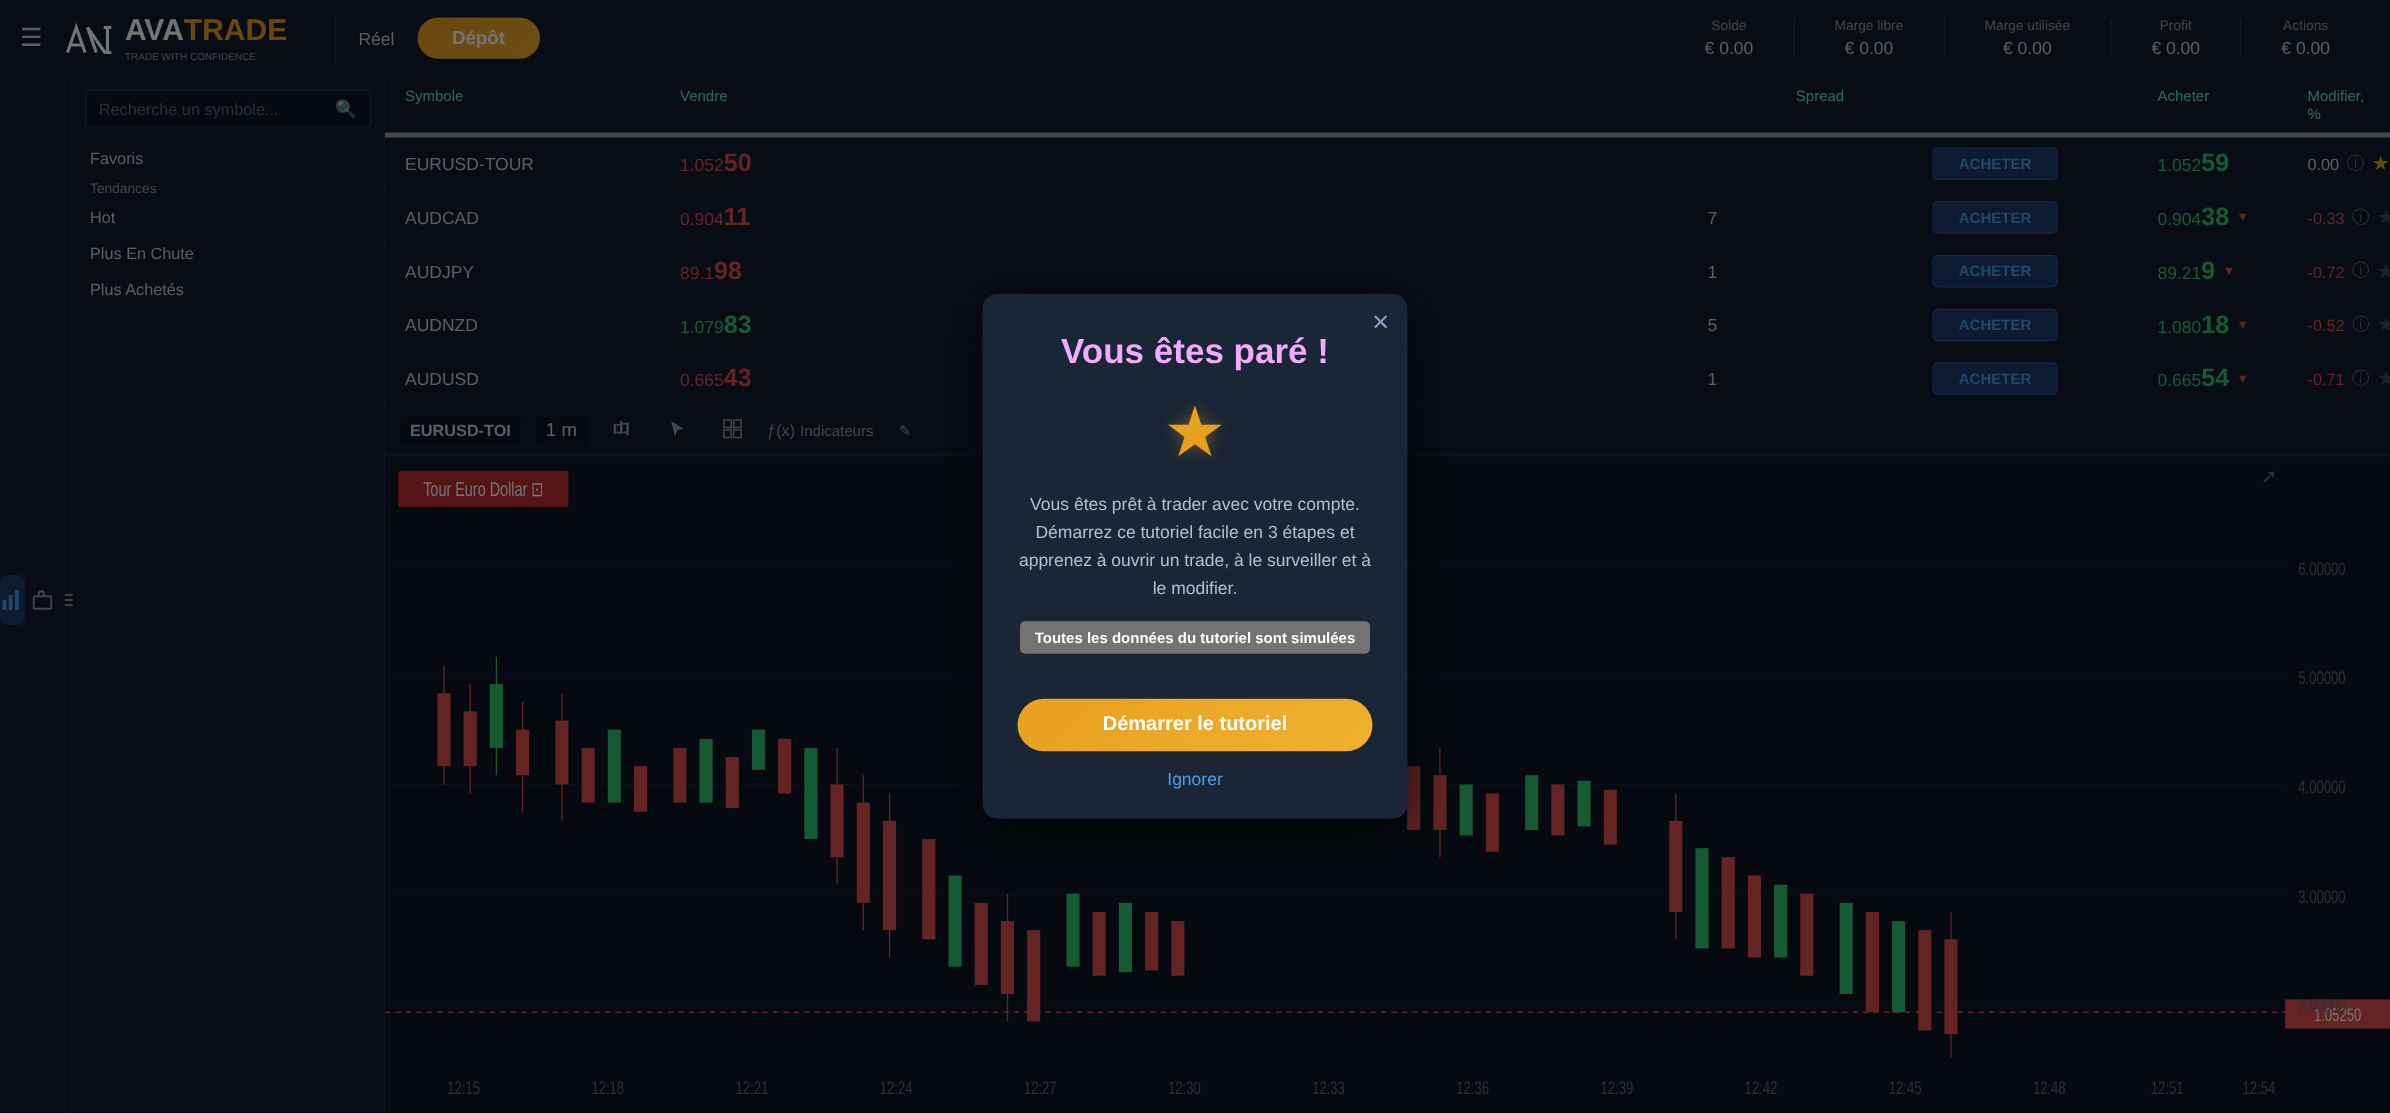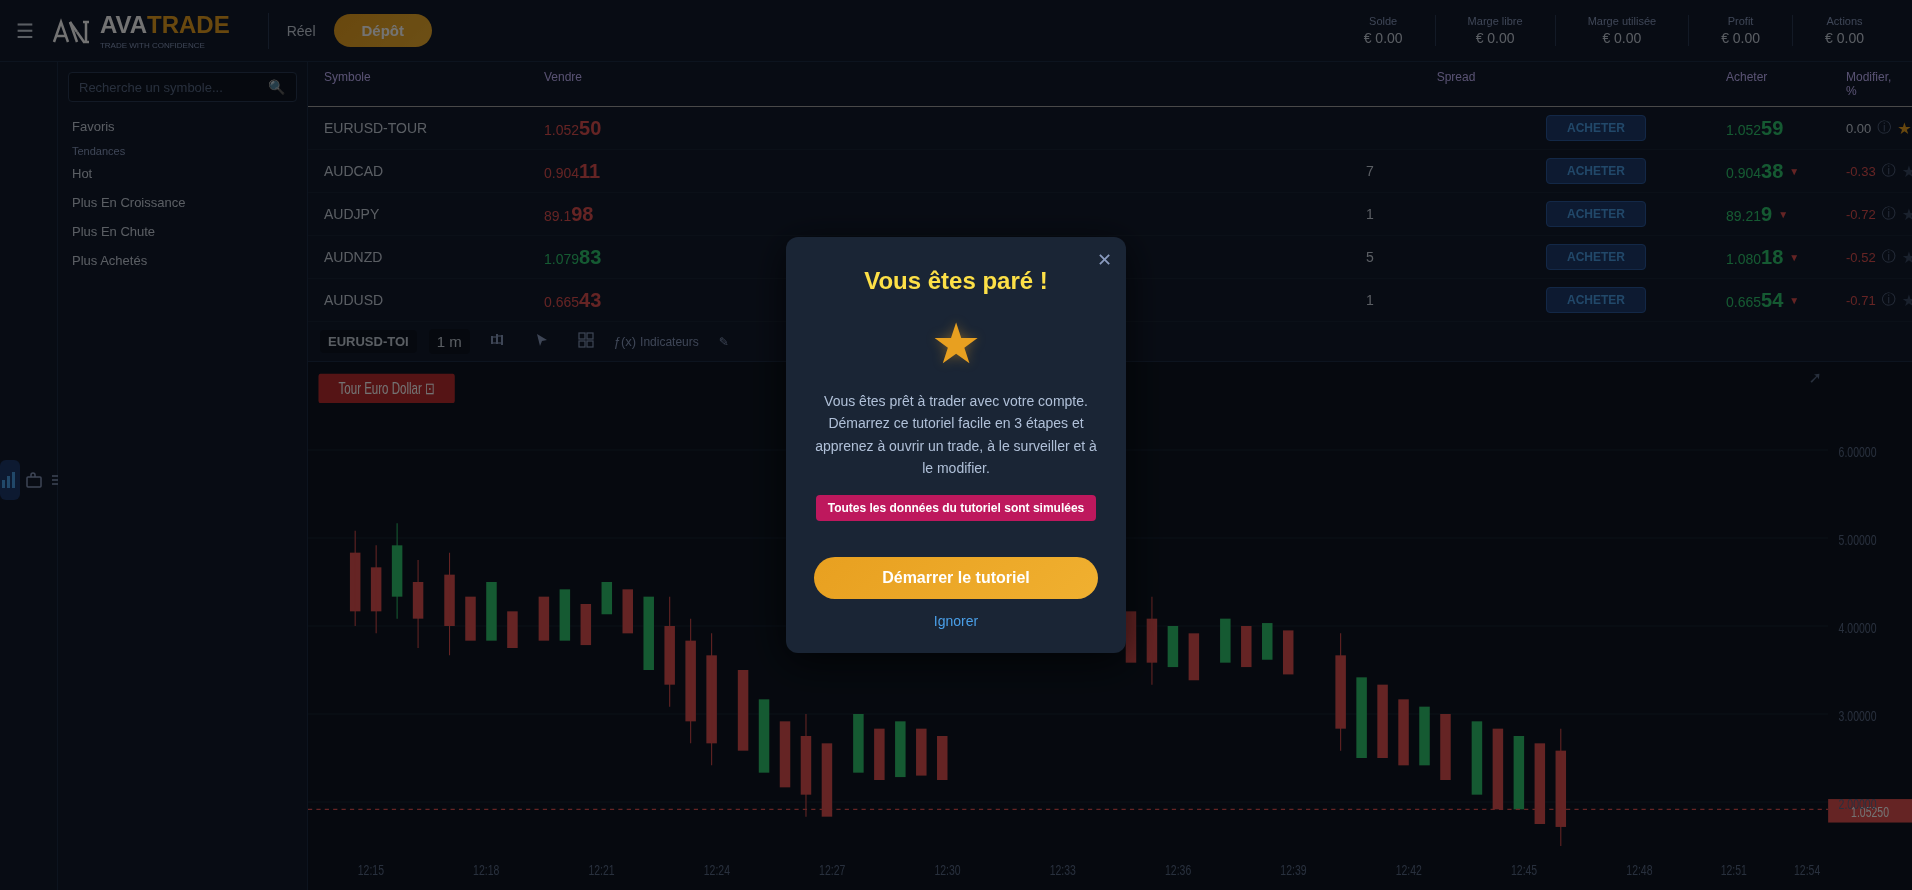--- a/index.html
+++ b/index.html
@@ -187,23 +187,23 @@
       flex-direction: column;
       overflow: hidden;
     }
     .market-table {
       background: #131c2e;
     }
     .table-header {
       display: grid;
       grid-template-columns: 220px 180px 1fr 180px 180px 120px 50px;
       padding: 8px 16px;
-      border-bottom: 1px solid #a3a3a3;
+      border-bottom: 4px solid #a3a3a3;
       font-size: 12px;
-      color: #c4b5fd;
+      color: #5eead4;
     }
     .table-row {
       display: grid;
       grid-template-columns: 220px 180px 1fr 180px 180px 120px 50px;
       padding: 8px 16px;
       border-bottom: 1px solid #1a2535;
       align-items: center;
       font-size: 14px;
     }
     .symbol-name { color: #c8d0dc; font-weight: 500; }
@@ -299,39 +299,39 @@
       top: 14px;
       right: 14px;
       color: #8a9bbf;
       font-size: 18px;
       cursor: pointer;
       background: none;
       border: none;
       line-height: 1;
     }
     .modal-title {
-      font-size: 24px;
+      font-size: 28px;
       font-weight: 700;
-      color: #fde047;
+      color: #f0abfc;
       margin-bottom: 16px;
     }
     .modal-star {
       font-size: 56px;
       margin-bottom: 14px;
       color: #e8a020;
       text-shadow: 0 0 12px rgba(232,160,32,0.4);
     }
     .modal-body {
       font-size: 14px;
       color: #b0c0d8;
       line-height: 1.6;
       margin-bottom: 16px;
     }
     .modal-notice {
-      background: #be185d;
+      background: #737373;
       color: #fff;
       font-size: 12px;
       font-weight: 600;
       padding: 6px 12px;
       border-radius: 4px;
       margin-bottom: 18px;
       display: inline-block;
     }
     .modal-start-btn {
       background: linear-gradient(135deg, #e8a020, #f0b030);
@@ -494,23 +494,20 @@
       <span class="search-icon">🔍</span>
     </div>
     <div class="sidebar-item">
       <span>Favoris</span>
     </div>
     <div class="sidebar-section-label">Tendances</div>
     <div class="sidebar-item">
       <span>Hot</span>
     </div>
     <div class="sidebar-item">
-      <span>Plus En Croissance</span>
-    </div>
-    <div class="sidebar-item">
       <span>Plus En Chute</span>
     </div>
     <div class="sidebar-item">
       <span>Plus Achetés</span>
     </div>
   </div>
 
   <div class="market-area">
 
     <div class="market-table">

